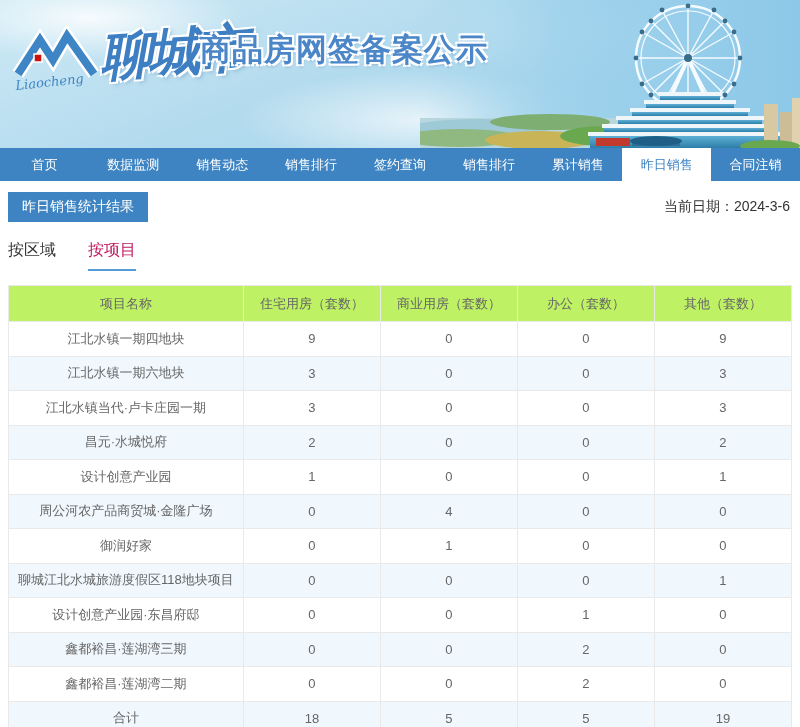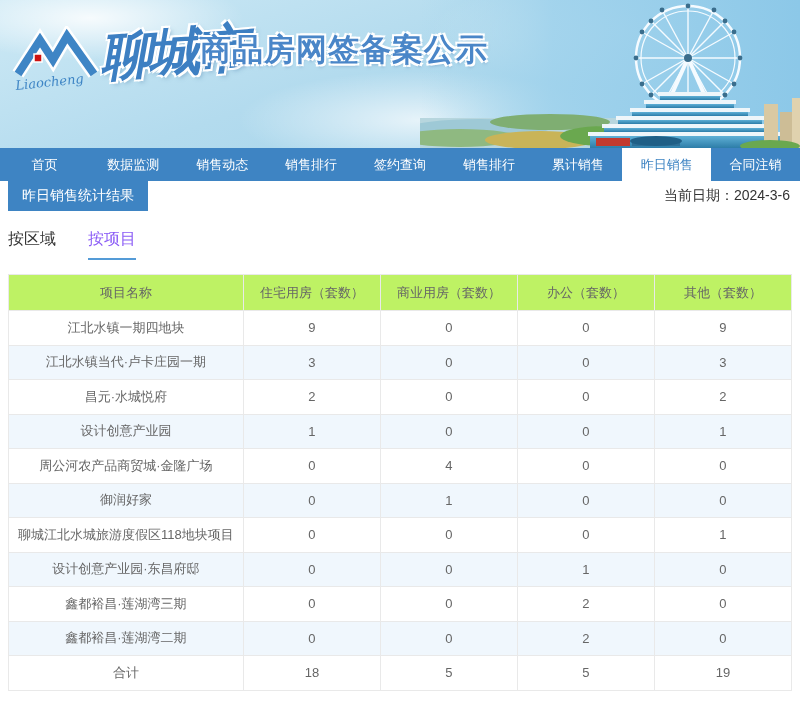--- a/index.html
+++ b/index.html
@@ -32,27 +32,27 @@
   
   .navbar{ display:flex; height:33px; background:#3e84c3;text-align:center; }
   .nav-item{
     flex:1; display:flex; align-items:center; justify-content:center;
     font-size:13px; color:#fff; cursor:pointer; text-decoration:none;
   }
   .nav-item.active{ background:#fff; color:#3e84c3; }
 
   
   .content{ padding:0 8px; }
-  .section-row{ display:flex; justify-content:space-between; align-items:center; }
+  .section-row{ display:flex; justify-content:space-between; align-items:center; margin-top:11px; }
   .section-title{ background:#3e84c3; color:#fff; font-size:14px; padding:6px 14px; }
   .current-date{ font-size:14px; color:#333; padding-right:2px; }
 
   .tabs{ display:flex; gap:32px; margin-top:18px; }
   .tab{ font-size:16px; color:#333; padding-bottom:8px; cursor:pointer; }
-  .tab.active{ color:#8b5cf6; border-bottom:2px solid #549bd7; }
+  .tab.active{ color:#be185d; border-bottom:2px solid #549bd7; }
 
   table{ width:100%; border-collapse:collapse; margin-top:14px; table-layout:fixed; }
   th,td{ border:1px solid #e9e9e9; text-align:center; font-size:13px; color:#666; font-weight:normal; }
   th{ background:#bef264; height:36px; }
   td{ height:34.5px; }
   col.c-name{ width:30%; }
   col.c-num{ width:17.5%; }
   tbody tr:nth-child(even){ background:#f0f7fd; }
 </style>
 </head>
@@ -227,20 +227,27 @@
       </thead>
     <tbody id="tbody">
         <tr>
           <td>江北水镇一期四地块</td>
           <td>9</td>
           <td>0</td>
           <td>0</td>
           <td>9</td>
         </tr>
         <tr>
+          <td>江北水镇一期六地块</td>
+          <td>3</td>
+          <td>0</td>
+          <td>0</td>
+          <td>3</td>
+        </tr>
+        <tr>
           <td>江北水镇当代·卢卡庄园一期</td>
           <td>3</td>
           <td>0</td>
           <td>0</td>
           <td>3</td>
         </tr>
         <tr>
           <td>昌元·水城悦府</td>
           <td>2</td>
           <td>0</td>

